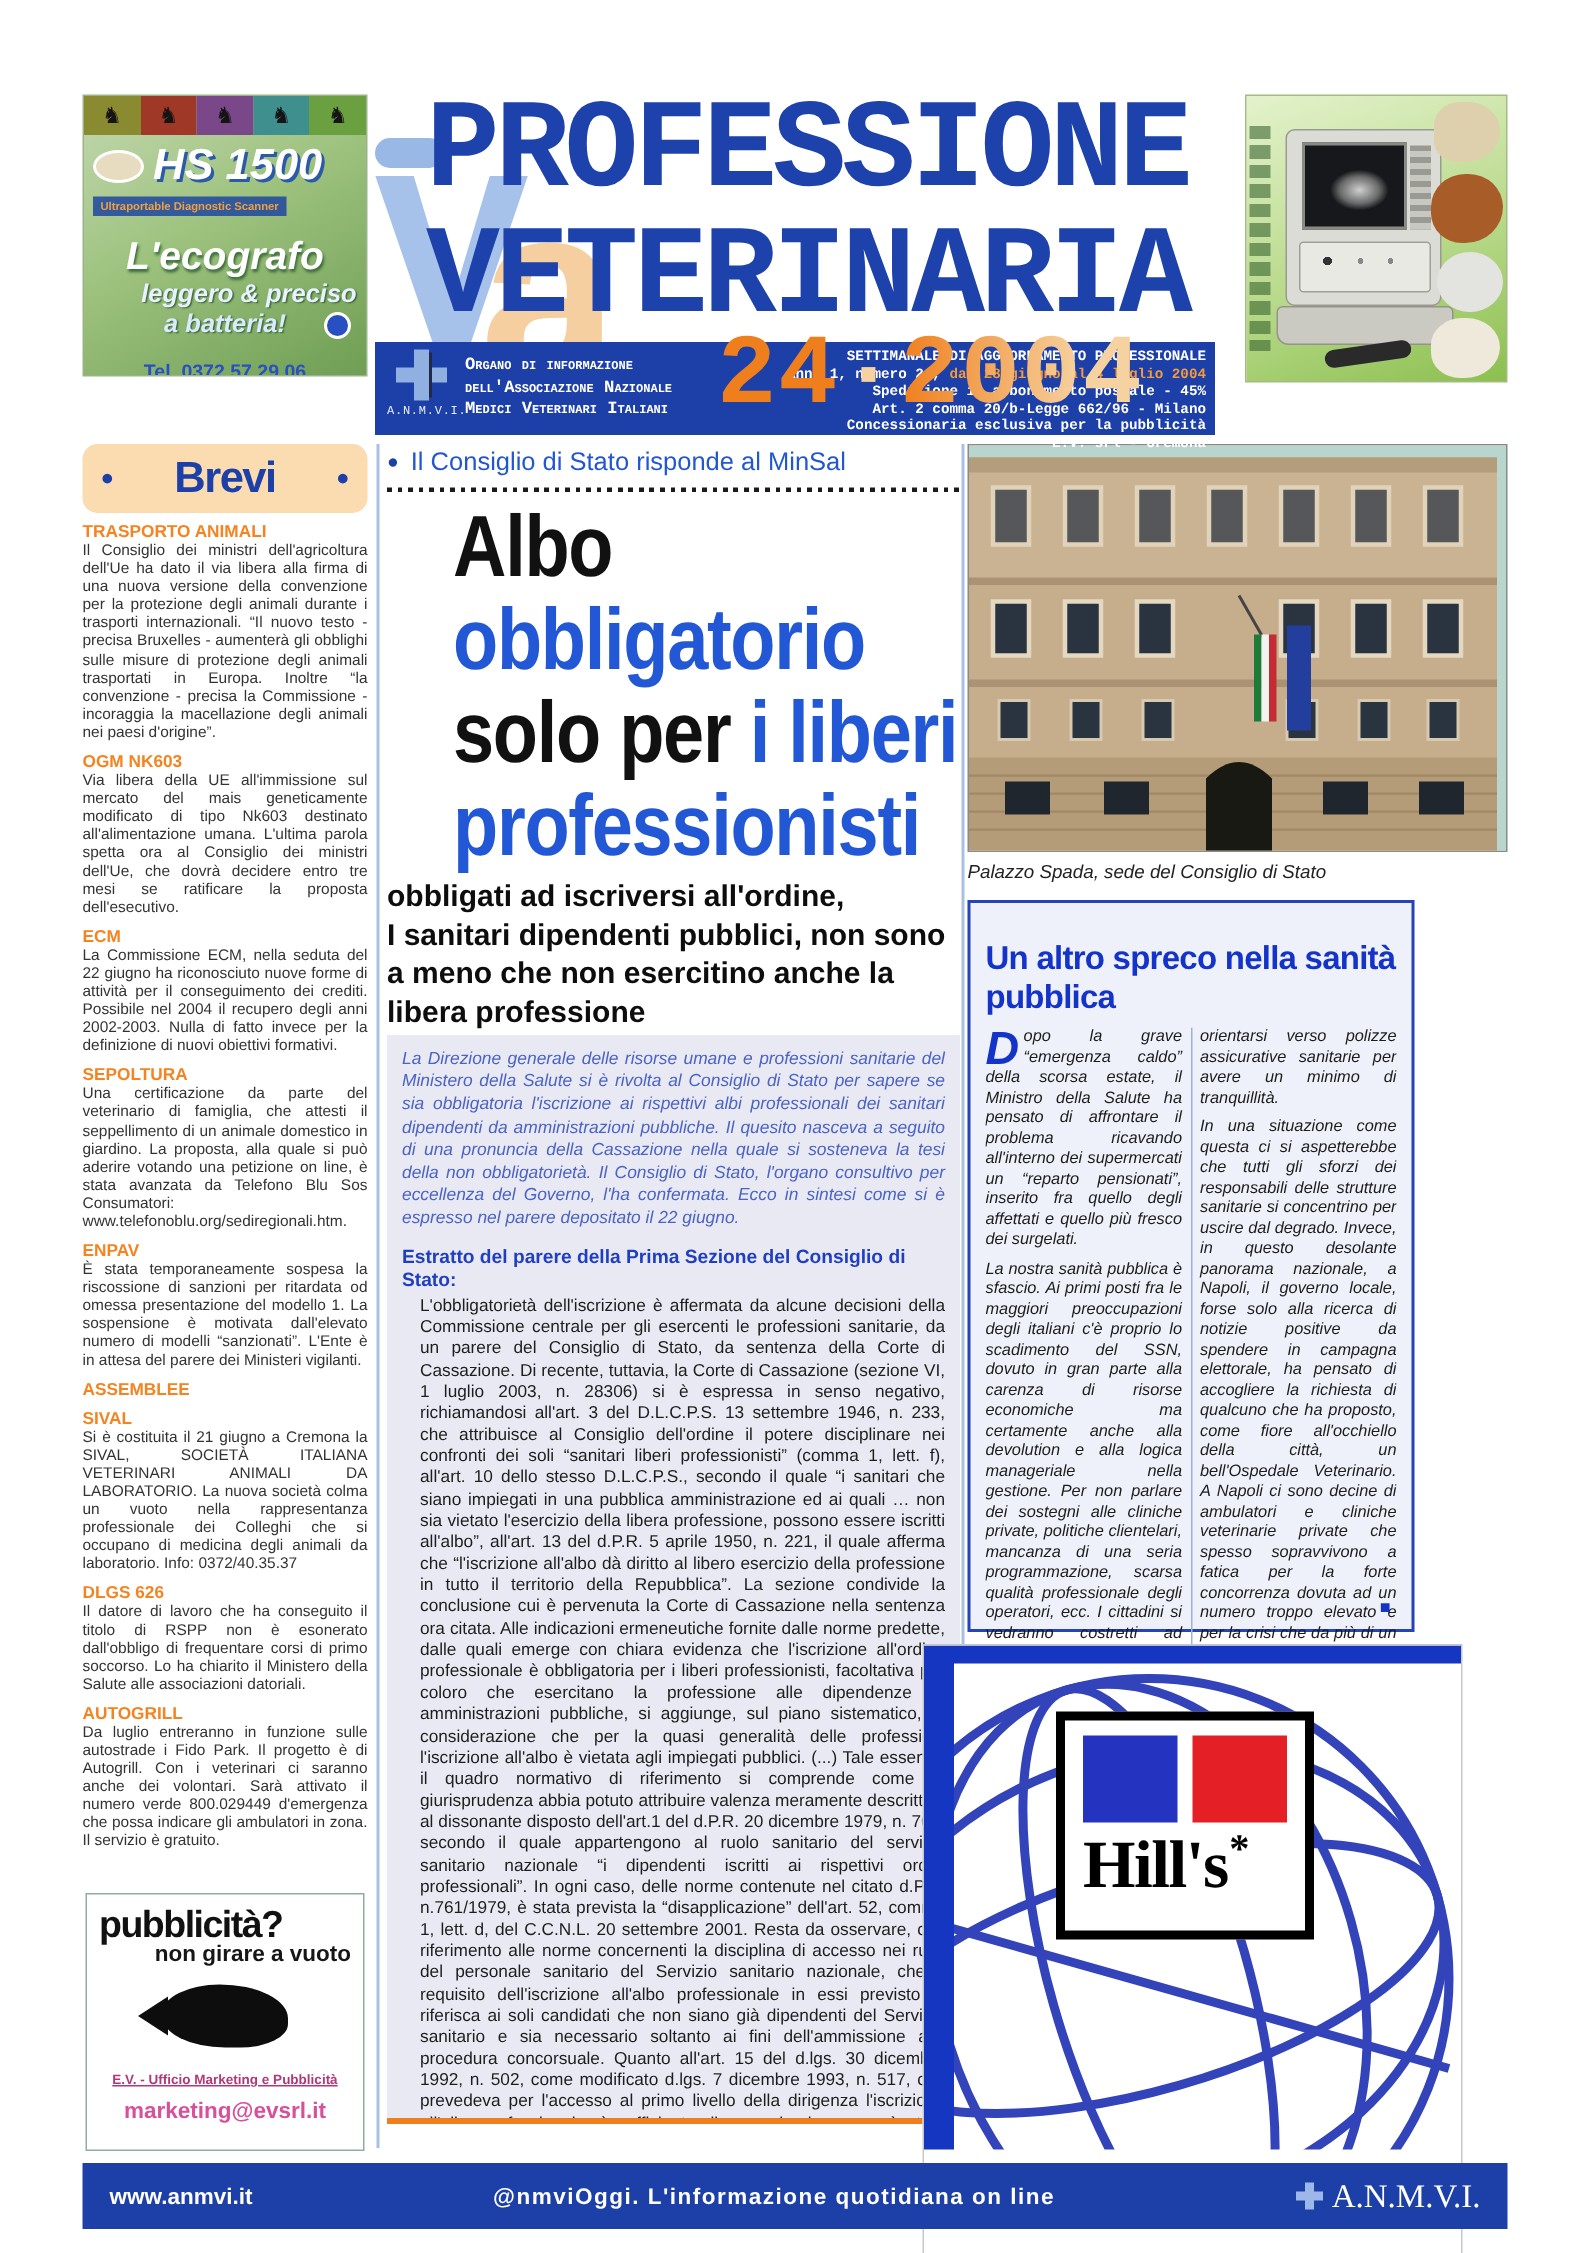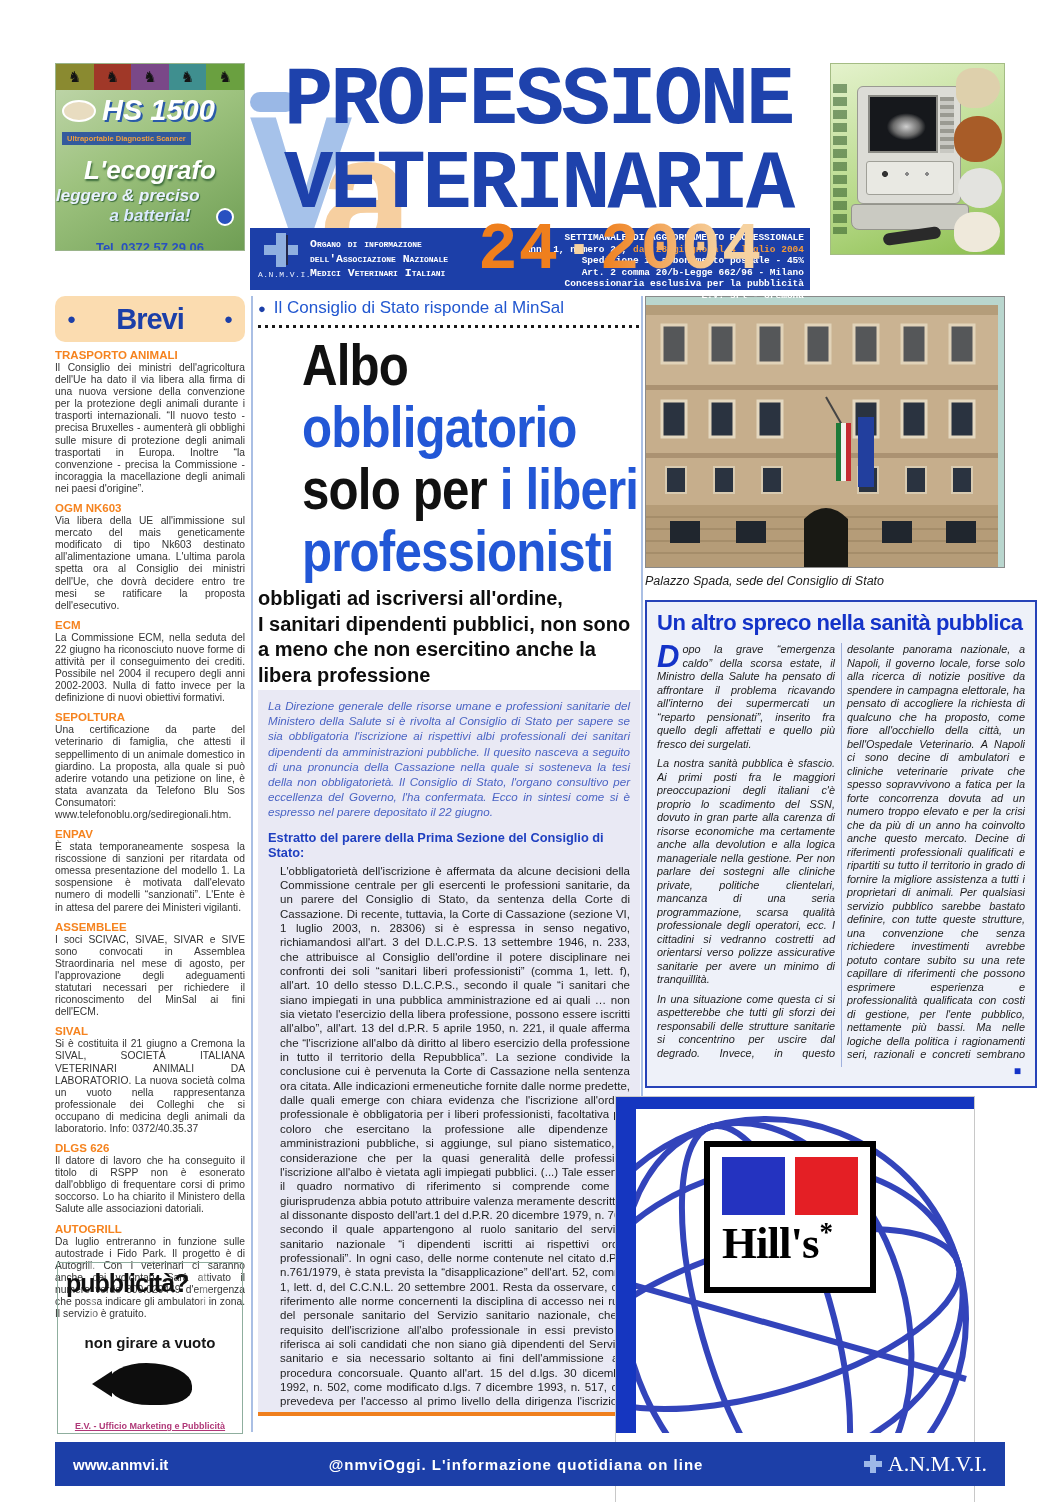--- a/index.html
+++ b/index.html
@@ -39,21 +39,21 @@
   .hs-strip{display:flex;height:26px;}
   .hs-sq{flex:1;display:flex;align-items:center;justify-content:center;font-size:15px;color:#141414;}
   .hs-sq1{background:#8a8a30;} .hs-sq2{background:#a03828;} .hs-sq3{background:#7a4888;}
   .hs-sq4{background:#3f8f8f;} .hs-sq5{background:#6aa040;}
   .hs-sq::before{content:"♞";}
   .hs-title-row{display:flex;align-items:center;gap:6px;padding:4px 6px 0 6px;}
   .hs-oval{width:34px;height:22px;border-radius:50%;background:#e8dcc0;border:2px solid #ffffff;}
   .hs-model{font-size:29px;font-weight:bold;font-style:italic;color:#ffffff;text-shadow:2px 2px 0 #2a5aa8;white-space:nowrap;}
   .hs-sub{display:inline-block;margin:2px 0 0 6px;background:rgba(30,70,160,.85);color:#f0a040;font-size:7.5px;font-weight:bold;padding:2px 5px;}
   .hs-l1{margin-top:10px;text-align:center;font-size:26px;font-weight:bold;font-style:italic;color:#ffffff;text-shadow:1px 2px 2px #3a6a3a;}
-  .hs-l2{text-align:left;font-size:17px;font-weight:bold;font-style:italic;color:#e9f1ff;text-shadow:1px 1px 1px #3a6a3a;}
+  .hs-l2{text-align:center;font-size:17px;font-weight:bold;font-style:italic;color:#e9f1ff;text-shadow:1px 1px 1px #3a6a3a;padding-left:32px;}
   .hs-l3{text-align:center;font-size:17px;font-weight:bold;font-style:italic;color:#dceaff;text-shadow:1px 1px 1px #3a6a3a;}
   .hs-phone{margin-top:14px;text-align:center;color:#2850c0;font-size:13px;font-weight:bold;}
   .hs-dot{position:absolute;right:10px;bottom:24px;width:18px;height:18px;border-radius:50%;background:#2850c0;border:2px solid #ffffff;}
 
   .ad-us{position:absolute;left:830px;top:63px;width:175px;height:192px;overflow:hidden;
          background:linear-gradient(160deg,#e4f2cc 0%,#b9da8c 55%,#8cbf4f 100%);border:1px solid #a4bc84;}
   .us-sidebar{position:absolute;left:2px;top:20px;width:14px;height:150px;background:repeating-linear-gradient(#2e5a28 0 9px,transparent 9px 13px);opacity:.55;}
   .us-machine{position:absolute;left:26px;top:22px;width:104px;height:118px;background:#dcdcd6;border:1px solid #9a9a92;border-radius:6px;}
   .us-screen{position:absolute;left:10px;top:8px;width:70px;height:58px;background:#16181c;border:2px solid #8a8a84;
              background-image:radial-gradient(ellipse 26px 18px at 55% 55%,#cfcfcf 0%,#6a6a6a 50%,#16181c 75%);}
@@ -74,21 +74,21 @@
   .brevi-title{color:#1c3fa8;font-weight:bold;font-size:29px;letter-spacing:-1px;}
   .brevi-items{margin-top:4px;}
   .brevi-item{margin-bottom:3px;}
   .brevi-heading{color:#f5831f;font-weight:bold;font-size:11.5px;margin:7px 0 1px 0;}
   .brevi-text{color:#333333;font-size:10.3px;line-height:12.1px;text-align:justify;}
 
   .ad-fish{position:absolute;left:57px;top:1262px;width:186px;height:172px;z-index:5;padding:8px 8px 6px 8px;overflow:hidden;
            background:linear-gradient(180deg,#bcd9c9 0%,#9cc6b2 55%,#7fb29b 100%);border:1px solid #8fae9e;
            background-image:linear-gradient(90deg,transparent 30px,rgba(255,255,255,.5) 34px,transparent 40px,transparent 140px,rgba(255,255,255,.5) 146px,transparent 152px);}
   .fish-l1{font-size:25px;font-weight:bold;color:#111111;letter-spacing:-1px;line-height:24px;}
-  .fish-l2{font-size:15px;font-weight:bold;color:#161616;text-align:center;line-height:16px;margin-top:40px;}
+  .fish-l2{font-size:15px;font-weight:bold;color:#161616;text-align:right;line-height:16px;}
   .fish-body{position:relative;margin:12px auto 0 auto;width:84px;height:42px;background:#0d0d0d;border-radius:55% 65% 45% 60%;}
   .fish-body::before{content:"";position:absolute;left:-16px;top:8px;border-top:13px solid transparent;border-bottom:13px solid transparent;border-right:20px solid #0d0d0d;}
   .fish-l3{margin-top:16px;text-align:center;font-size:9px;font-weight:bold;color:#b03878;text-decoration:underline;}
   .fish-email{margin-top:8px;text-align:center;font-size:15px;font-weight:bold;color:#d84f9a;text-shadow:1px 1px 0 #ffffff;}
 
   
   .vrule{position:absolute;top:296px;width:2px;height:1136px;background:#aabfe4;}
   .vrule1{left:251px;} .vrule2{left:641px;}
 
   
@@ -106,21 +106,21 @@
   .textblock{position:absolute;left:0;top:394px;width:382px;height:726px;background:#e9e9f4;
              border-bottom:4px solid #ef7f1d;padding:8px 10px;overflow:hidden;}
   .intro{font-style:italic;color:#4a63c4;font-size:11.6px;line-height:15.2px;text-align:justify;}
   .section-heading{color:#1f3fc0;font-weight:bold;font-size:12.8px;margin:10px 0 4px 0;}
   .bodytext p{margin:0 0 3px 12px;color:#1d1d1d;font-size:11.5px;line-height:14.35px;text-align:justify;}
 
   
   .photo{position:absolute;left:645px;top:296px;width:360px;height:272px;overflow:hidden;border:1px solid #8a8a8a;}
   .caption{position:absolute;left:645px;top:574px;width:360px;font-style:italic;font-size:12.5px;color:#222222;}
 
-  .second{position:absolute;left:645px;top:600px;width:392px;height:488px;border:2px solid #2743b8;background:#eef1f9;padding:8px 10px;}
+  .second{position:absolute;left:645px;top:600px;width:298px;height:488px;border:2px solid #2743b8;background:#eef1f9;padding:24px 10px;}
   .second-title{color:#1433c8;font-weight:bold;font-size:22px;letter-spacing:-.5px;margin:0 0 7px 0;}
   .second-cols{column-count:2;column-gap:12px;column-rule:1px solid #9fb0dd;height:424px;overflow:hidden;
                font-style:italic;font-size:10.9px;line-height:13.5px;color:#1c1c1c;text-align:justify;}
   .second-cols p{margin:0 0 6px 0;}
   .second-cols p:first-of-type::first-letter{float:left;font-size:31px;line-height:26px;font-weight:bold;color:#1433c8;padding:1px 3px 0 0;}
   .end-marker{text-align:right;color:#1433c8;font-size:12px;font-style:normal;}
 
   .hills{position:absolute;left:615px;top:1096px;width:360px;height:424px;background:#ffffff;overflow:hidden;border:1px solid #c8c8c8;}
   .hills-left{position:absolute;left:0;top:0;width:20px;height:336px;background:#1536c0;}
   .hills-topbar{position:absolute;left:20px;top:0;width:340px;height:12px;background:#1536c0;}
@@ -244,21 +244,20 @@
           <div class="brevi-text" data-name="brevi-item-text">Una certificazione da parte del veterinario di famiglia, che attesti il seppellimento di un animale domestico in giardino. La proposta, alla quale si può aderire votando una petizione on line, è stata avanzata da Telefono Blu Sos Consumatori: www.telefonoblu.org/sediregionali.htm.</div>
         </div>
 
         <div class="brevi-item" data-name="brevi-item">
           <div class="brevi-heading" data-name="brevi-item-heading">ENPAV</div>
           <div class="brevi-text" data-name="brevi-item-text">È stata temporaneamente sospesa la riscossione di sanzioni per ritardata od omessa presentazione del modello 1. La sospensione è motivata dall'elevato numero di modelli “sanzionati”. L'Ente è in attesa del parere dei Ministeri vigilanti.</div>
         </div>
 
         <div class="brevi-item" data-name="brevi-item">
           <div class="brevi-heading" data-name="brevi-item-heading">ASSEMBLEE</div>
-          <div class="brevi-text" data-name="brevi-item-text">I soci SCIVAC, SIVAE, SIVAR e SIVE sono convocati in Assemblea Straordinaria nel mese di agosto, per l'approvazione degli adeguamenti statutari necessari per richiedere il riconoscimento del MinSal ai fini dell'ECM.</div>
         </div>
 
         <div class="brevi-item" data-name="brevi-item">
           <div class="brevi-heading" data-name="brevi-item-heading">SIVAL</div>
           <div class="brevi-text" data-name="brevi-item-text">Si è costituita il 21 giugno a Cremona la SIVAL, SOCIETÀ ITALIANA VETERINARI ANIMALI DA LABORATORIO. La nuova società colma un vuoto nella rappresentanza professionale dei Colleghi che si occupano di medicina degli animali da laboratorio. Info: 0372/40.35.37</div>
         </div>
 
         <div class="brevi-item" data-name="brevi-item">
           <div class="brevi-heading" data-name="brevi-item-heading">DLGS 626</div>
           <div class="brevi-text" data-name="brevi-item-text">Il datore di lavoro che ha conseguito il titolo di RSPP non è esonerato dall'obbligo di frequentare corsi di primo soccorso. Lo ha chiarito il Ministero della Salute alle associazioni datoriali.</div>

